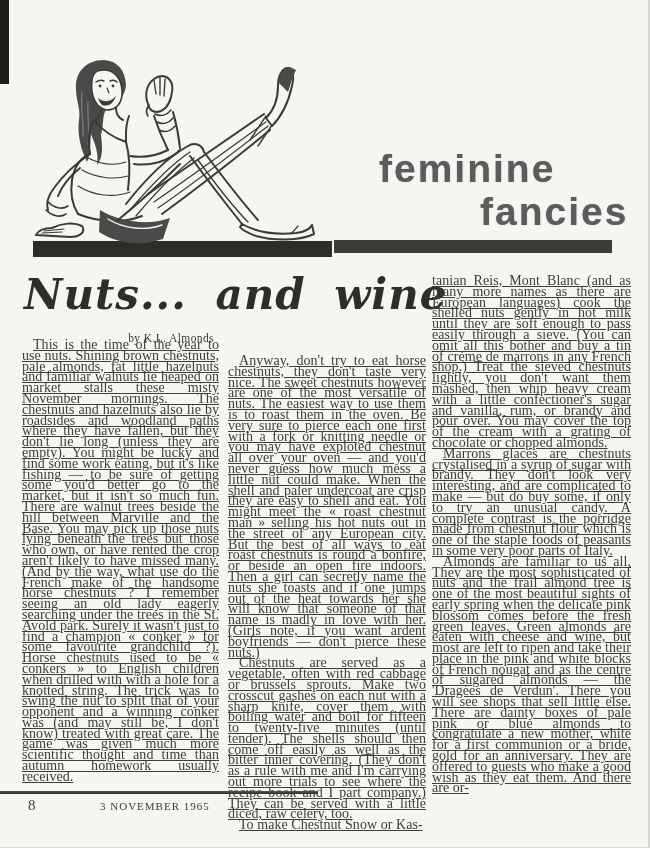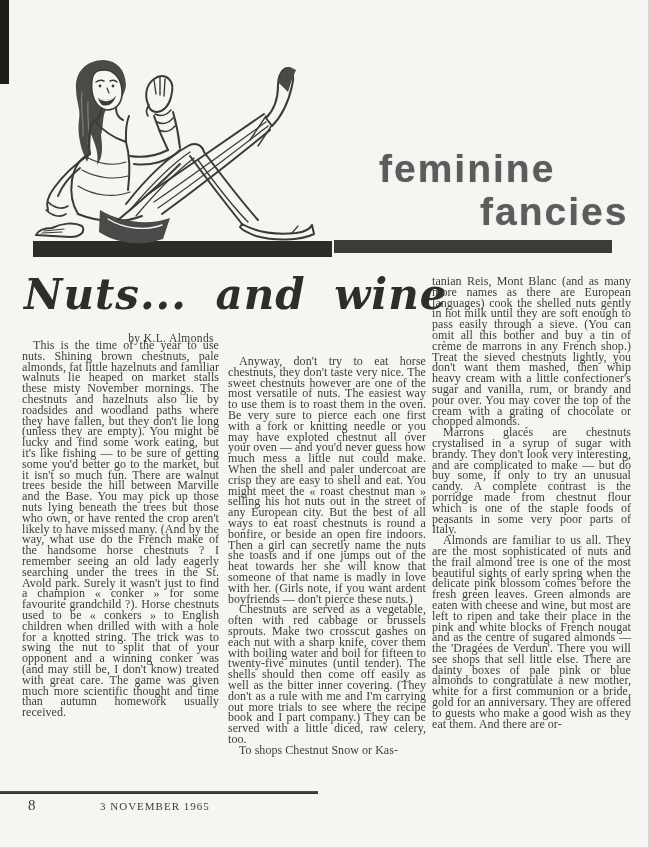--- a/index.html
+++ b/index.html
@@ -34,22 +34,22 @@
     font-size:42px; line-height:1; color:#2e2d2b;
     word-spacing:13px; letter-spacing:1px; white-space:nowrap;
   }
   .byline {
     position:absolute; left:22px; top:332px; width:192px;
     text-align:right; font-size:11.5px; color:#3d3c3a; letter-spacing:.4px;
   }
 
   .col {
     position:absolute; width:197px;
-    font-size:12px; line-height:10.8px; letter-spacing:.05px;
-    color:#3e3d3b; text-align:justify;
+    font-size:14px; line-height:10.8px; letter-spacing:.05px;
+    color:#3e3d3b; text-align:justify;text-decoration:underline;
   }
   .col p { margin:0; }
   .col p.indent { text-indent:11px; }
   .col1 { left:22px;  top:340px; }
   .col2 { left:228px; top:356px; width:198px; }
   .col3 { left:432px; top:276px; width:199px; }
 
   .footer-rule { position:absolute; left:0; top:791px; width:318px; height:3px;
     background:linear-gradient(#565450,#2f2e2b); }
   .page-number { position:absolute; left:28px; top:797px; font-size:15px; color:#3d3c3a; }
@@ -130,21 +130,21 @@
 
   <div class="article-title">Nuts... and wine</div>
   <div class="byline">by K.L. Almonds</div>
 
   <div class="col col1">
     <p class="indent">This is the time of the year to use nuts. Shining brown chestnuts, pale almonds, fat little hazelnuts and familiar walnuts lie heaped on market stalls these misty November mornings. The chestnuts and hazelnuts also lie by roadsides and woodland paths where they have fallen, but they don't lie long (unless they are empty). You might be lucky and find some work eating, but it's like fishing — to be sure of getting some you'd better go to the market, but it isn't so much fun. There are walnut trees beside the hill between Marville and the Base. You may pick up those nuts lying beneath the trees but those who own, or have rented the crop aren't likely to have missed many. (And by the way, what use do the French make of the handsome horse chestnuts ? I remember seeing an old lady eagerly searching under the trees in the St. Avold park. Surely it wasn't just to find a champion « conker » for some favourite grandchild ?). Horse chestnuts used to be « conkers » to English children when drilled with with a hole for a knotted string. The trick was to swing the nut to split that of your opponent and a winning conker was (and may still be, I don't know) treated with great care. The game was given much more scientific thought and time than autumn homework usually received.</p>
   </div>
   <div class="col col2">
     <p class="indent">Anyway, don't try to eat horse chestnuts, they don't taste very nice. The sweet chestnuts however are one of the most versatile of nuts. The easiest way to use them is to roast them in the oven. Be very sure to pierce each one first with a fork or knitting needle or you may have exploted chestnut all over your oven — and you'd never guess how much mess a little nut could make. When the shell and paler undercoat are crisp they are easy to shell and eat. You might meet the « roast chestnut man » selling his hot nuts out in the street of any European city. But the best of all ways to eat roast chestnuts is round a bonfire, or beside an open fire indoors. Then a girl can secretly name the nuts she toasts and if one jumps out of the heat towards her she will know that someone of that name is madly in love with her. (Girls note, if you want ardent boyfriends — don't pierce these nuts.)</p>
     <p class="indent">Chestnuts are served as a vegetable, often with red cabbage or brussels sprouts. Make two crosscut gashes on each nut with a sharp knife, cover them with boiling water and boil for fifteen to twenty-five minutes (until tender). The shells should then come off easily as well as the bitter inner covering. (They don't as a rule with me and I'm carrying out more trials to see where the recipe book and I part company.) They can be served with a little diced, raw celery, too.</p>
-    <p class="indent">To shops Chestnut Snow or Kas-</p>
+    <p class="indent">To make Chestnut Snow or Kas-</p>
   </div>
   <div class="col col3">
     <p>tanian Reis, Mont Blanc (and as many more names as there are European languages) cook the shelled nuts gently in hot milk until they are soft enough to pass easily through a sieve. (You can omit all this bother and buy a tin of crème de marrons in any French shop.) Treat the sieved chestnuts lightly, you don't want them mashed, then whip heavy cream with a little confectioner's sugar and vanilla, rum, or brandy and pour over. You may cover the top of the cream with a grating of chocolate or chopped almonds.</p>
     <p class="indent">Marrons glacés are chestnuts crystalised in a syrup of sugar with brandy. They don't look very interesting, and are complicated to make — but do buy some, if only to try an unusual candy. A complete contrast is the porridge made from chestnut flour which is one of the staple foods of peasants in some very poor parts of Italy.</p>
     <p class="indent">Almonds are familiar to us all. They are the most sophisticated of nuts and the frail almond tree is one of the most beautiful sights of early spring when the delicate pink blossom comes before the fresh green leaves. Green almonds are eaten with cheese and wine, but most are left to ripen and take their place in the pink and white blocks of French nougat and as the centre of sugared almonds — the 'Dragées de Verdun'. There you will see shops that sell little else. There are dainty boxes of pale pink or blue almonds to congratulate a new mother, white for a first communion or a bride, gold for an anniversary. They are offered to guests who make a good wish as they eat them. And there are or-</p>
   </div>
 
   <div class="footer-rule"></div>
   <div class="page-number">8</div>
   <div class="issue-date">3 NOVEMBER 1965</div>

